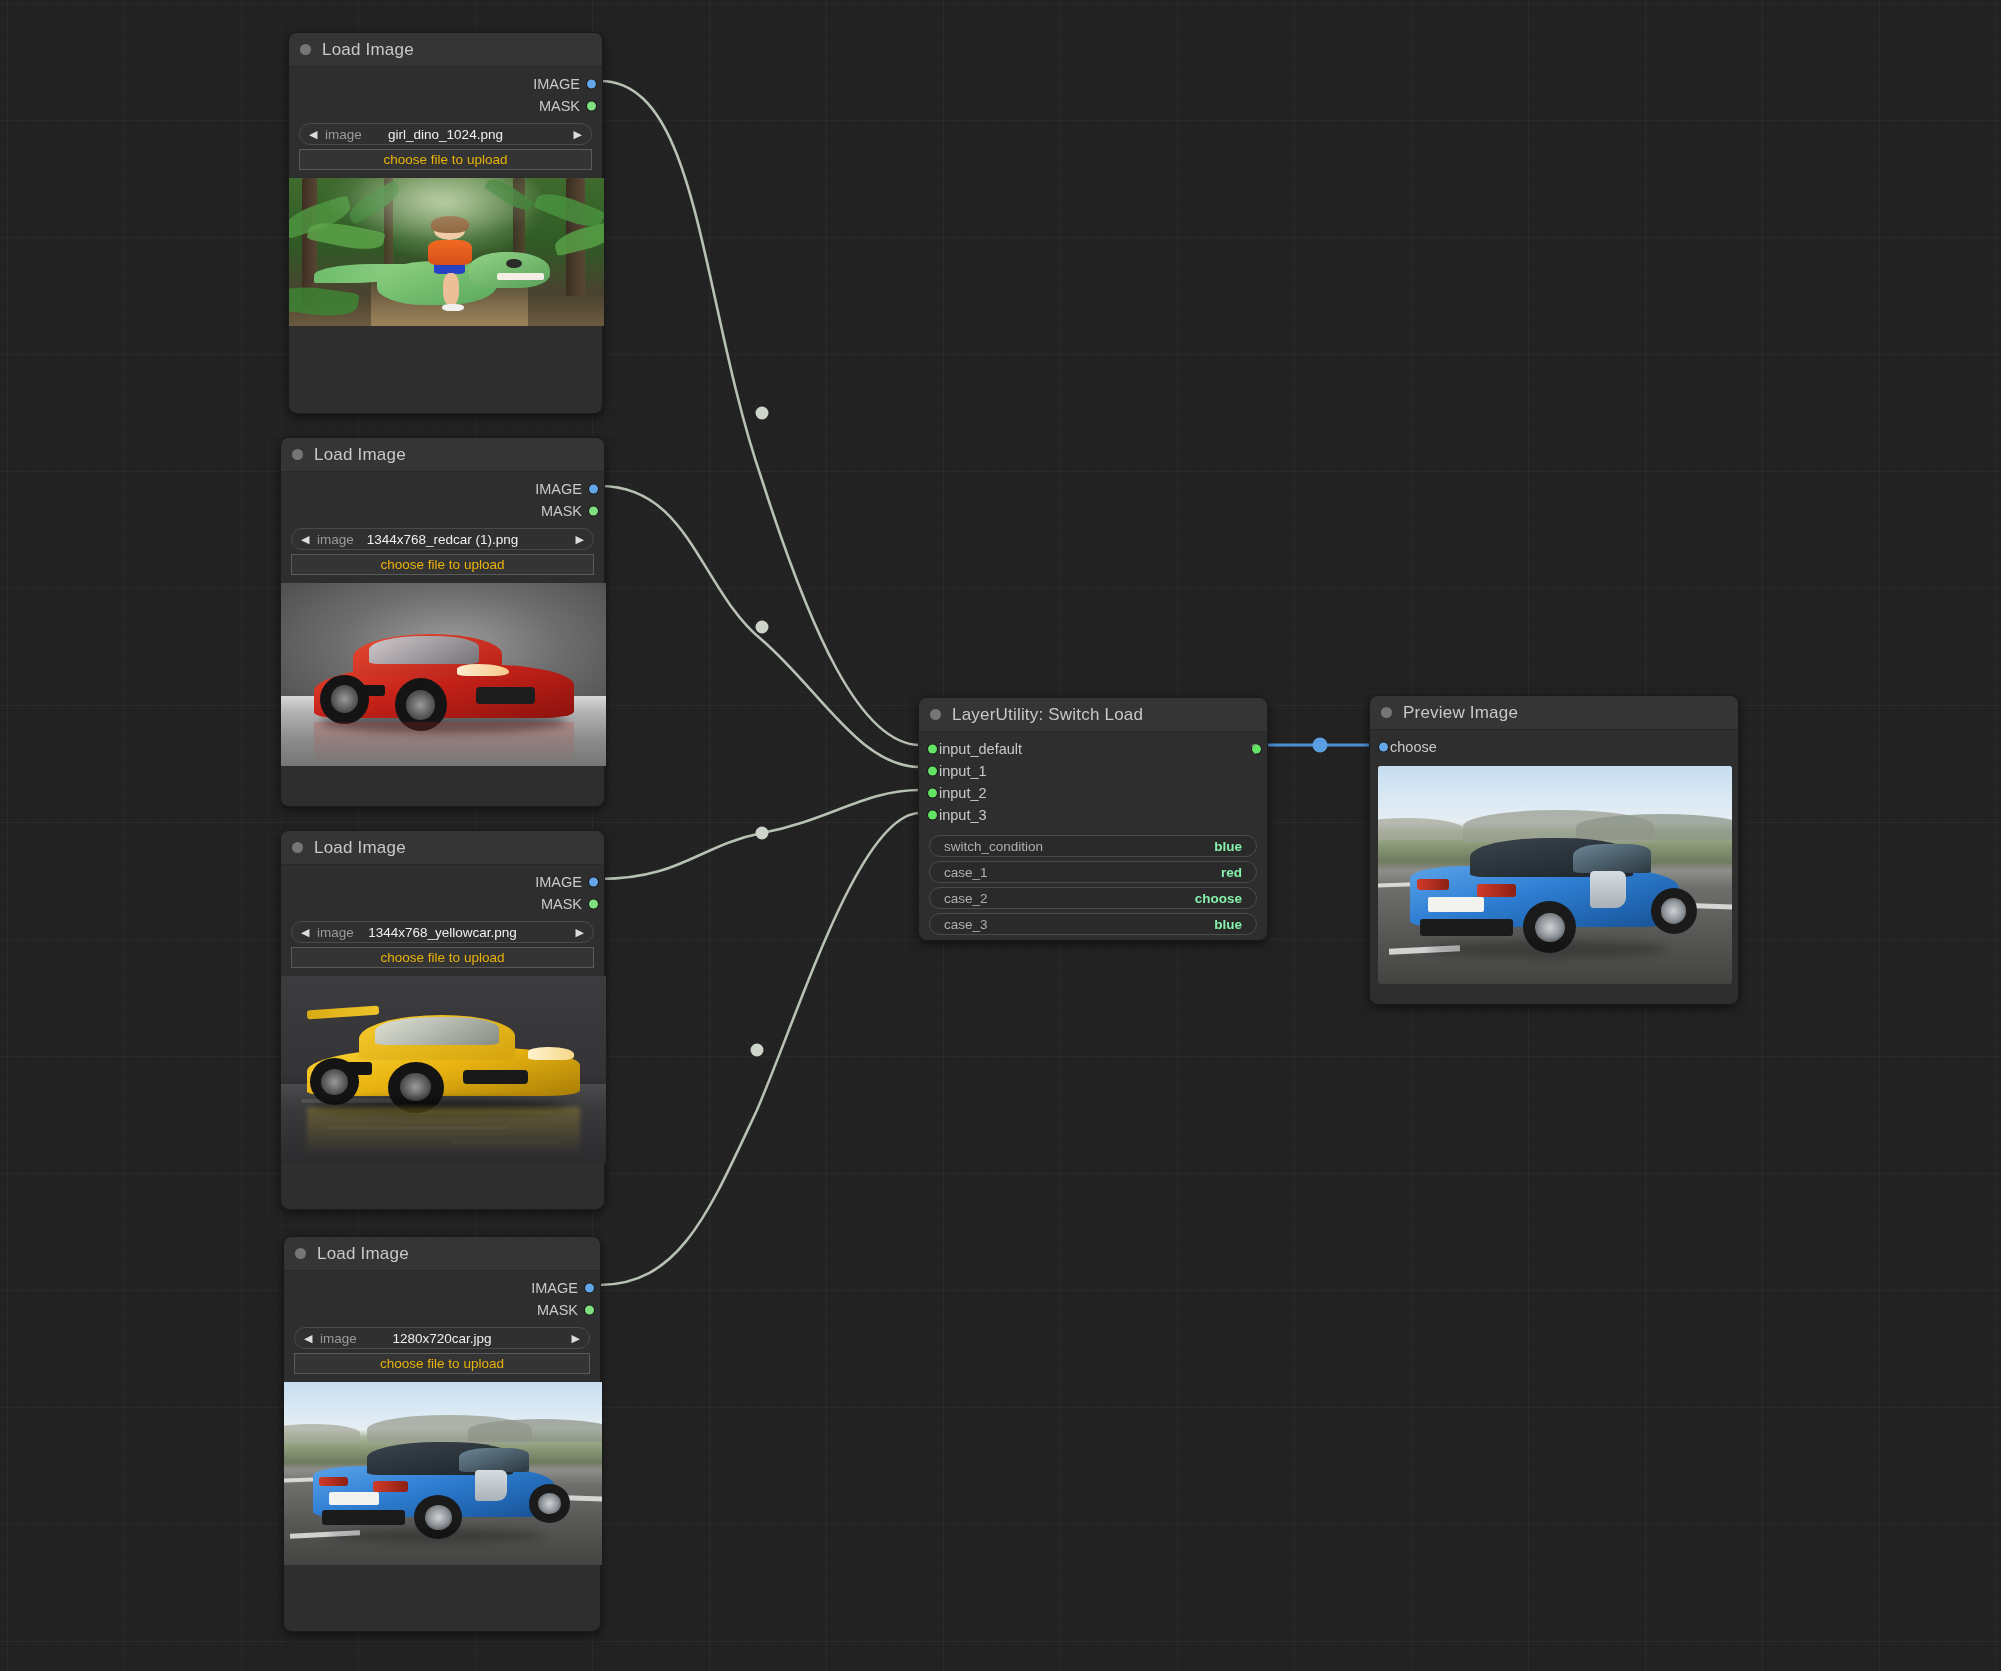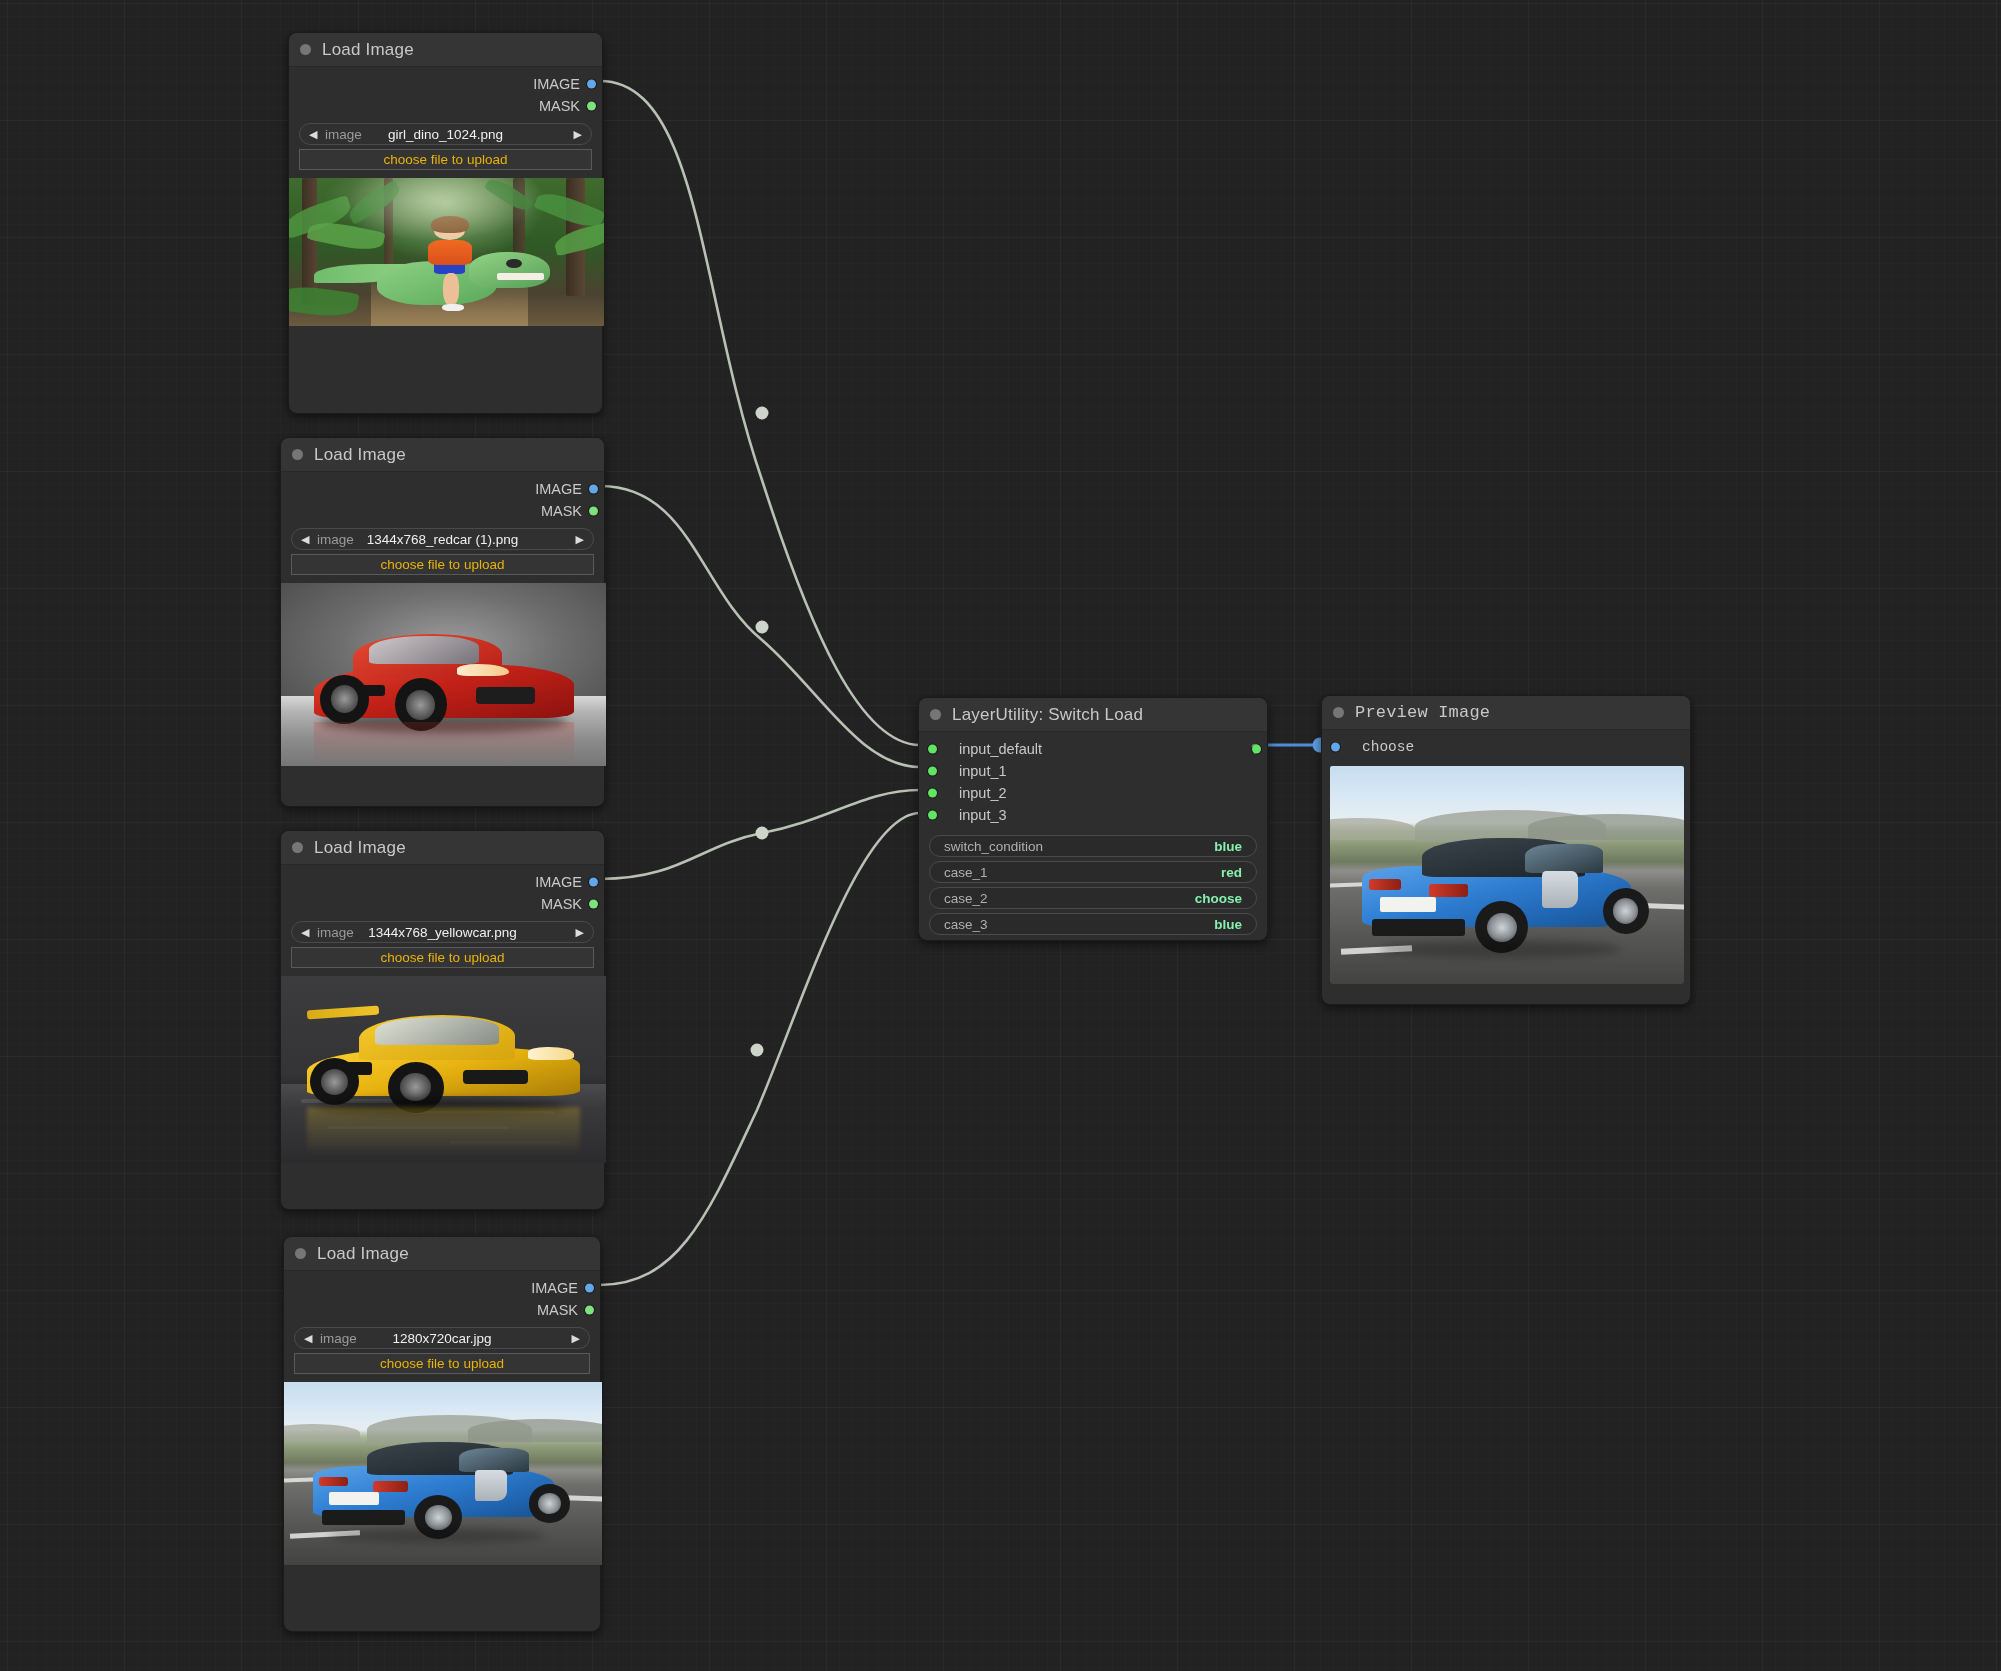--- a/index.html
+++ b/index.html
@@ -57,21 +57,21 @@
   .node-body { position: relative; padding-bottom: 6px; }
 
   
   .slot {
     position: relative;
     height: 22px;
     display: flex; align-items: center;
     font-size: 14.5px;
   }
   .slot.out { justify-content: flex-end; padding-right: 22px; }
-  .slot.in  { justify-content: flex-start; padding-left: 40px; }
+  .slot.in  { justify-content: flex-start; padding-left: 20px; }
   .slot-label { color: #c9c9c9; white-space: nowrap; }
   .dot {
     position: absolute; width: 9px; height: 9px; border-radius: 50%;
     top: 50%; transform: translateY(-50%);
   }
   .dot.right { right: 6px; }
   .dot.left  { left: 9px; }
   .dot.image { background: #64a7e8; box-shadow: 0 0 0 1px rgba(0,0,0,.45); }
   .dot.mask  { background: #7fe07f; box-shadow: 0 0 0 1px rgba(0,0,0,.45); }
   .dot.any   { background: #63e363; box-shadow: 0 0 0 1px rgba(0,0,0,.45); }
@@ -452,21 +452,21 @@
           <span class="wvalue">choose</span>
         </div>
         <div class="w-text">
           <span class="wlabel">case_3</span>
           <span class="wvalue">blue</span>
         </div>
       </div>
     </div>
   </div>
 
-  <div class="node" style="left:1321px; top:695px; width:370px; height:310px;font-family:Liberation Mono, monospace;">
+  <div class="node" style="left:1369px; top:695px; width:370px; height:310px;">
     <div class="node-title">
       <span class="title-dot"></span>
       <span class="title-text">Preview Image</span>
     </div>
     <div class="node-body">
       <div class="slot in" style="margin-top:6px;">
         <span class="dot left image"></span>
         <span class="slot-label">choose</span>
       </div>
       <div class="thumb" style="margin:8px 8px 0 8px; width:354px; height:218px; border-radius:2px;">

